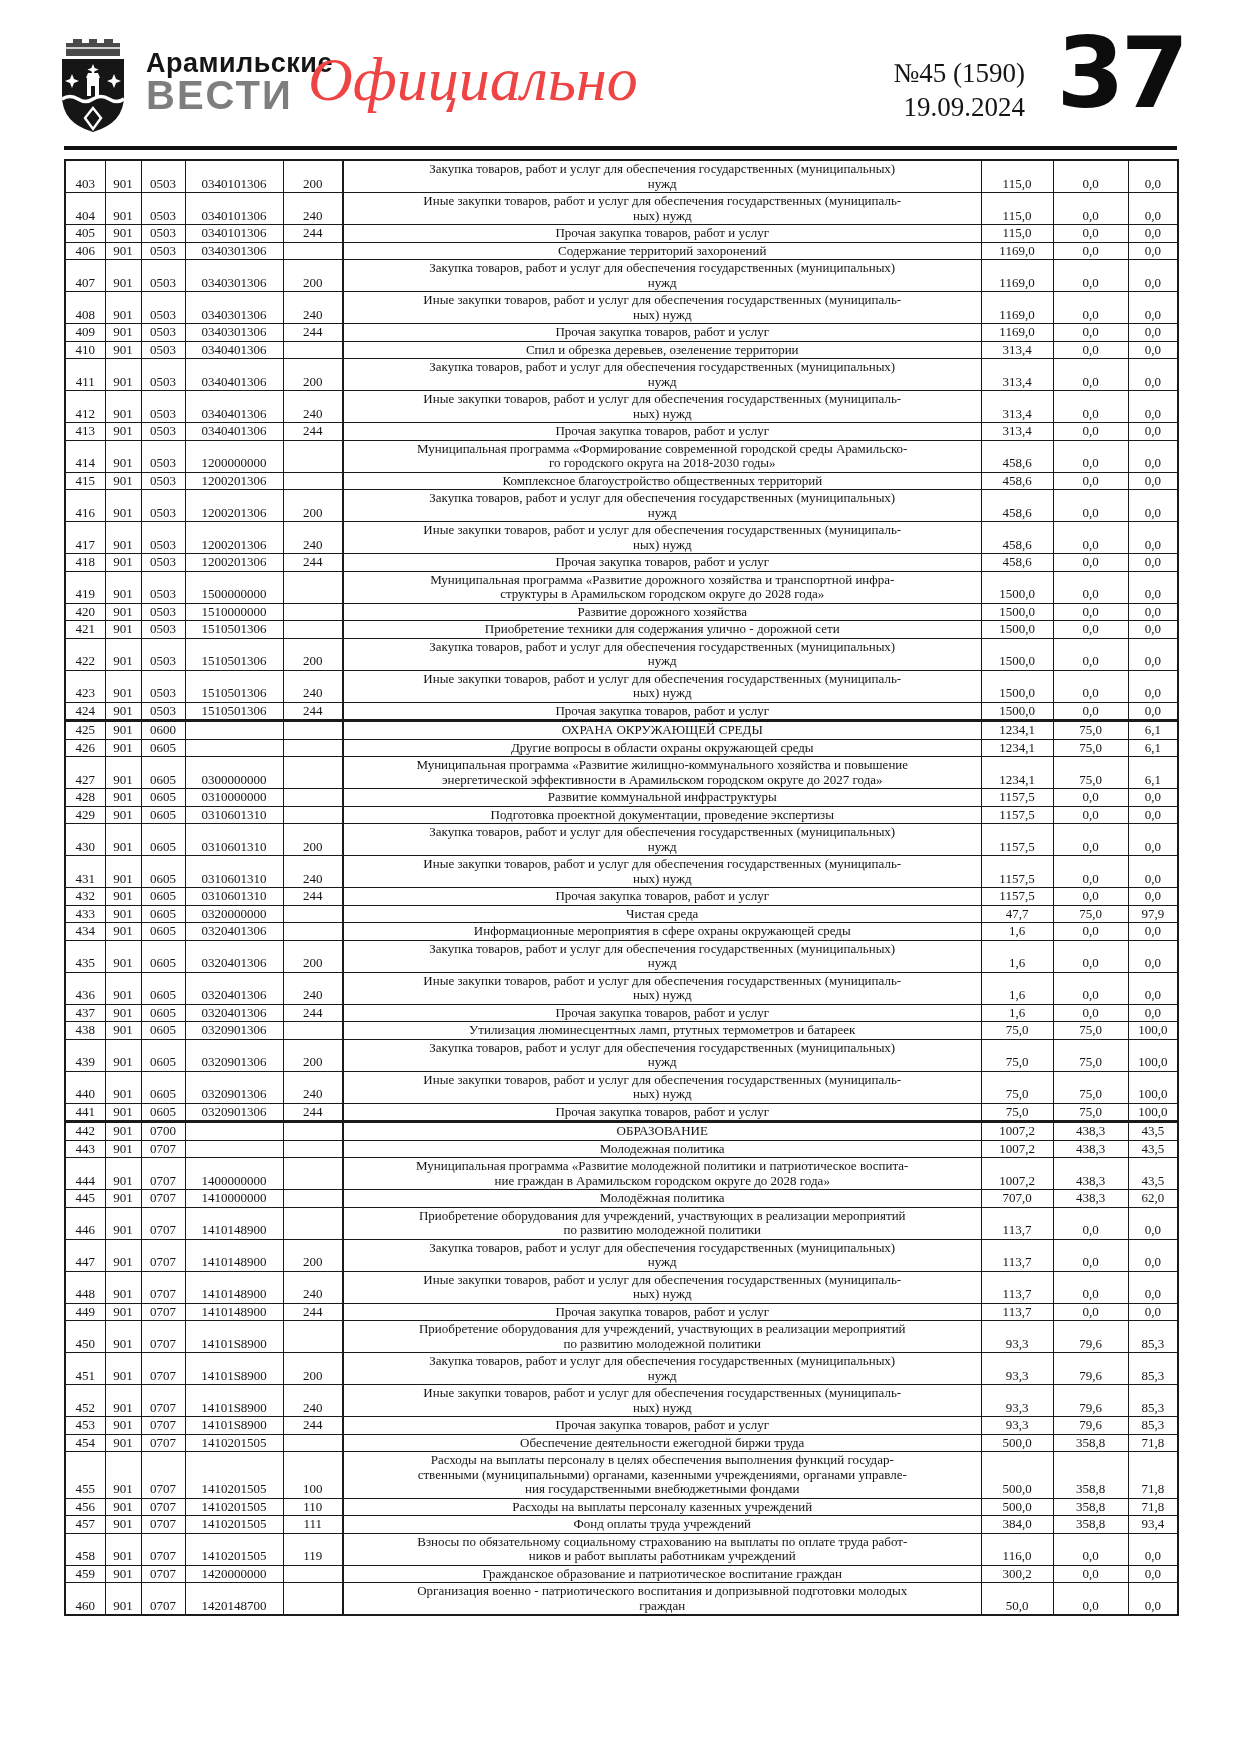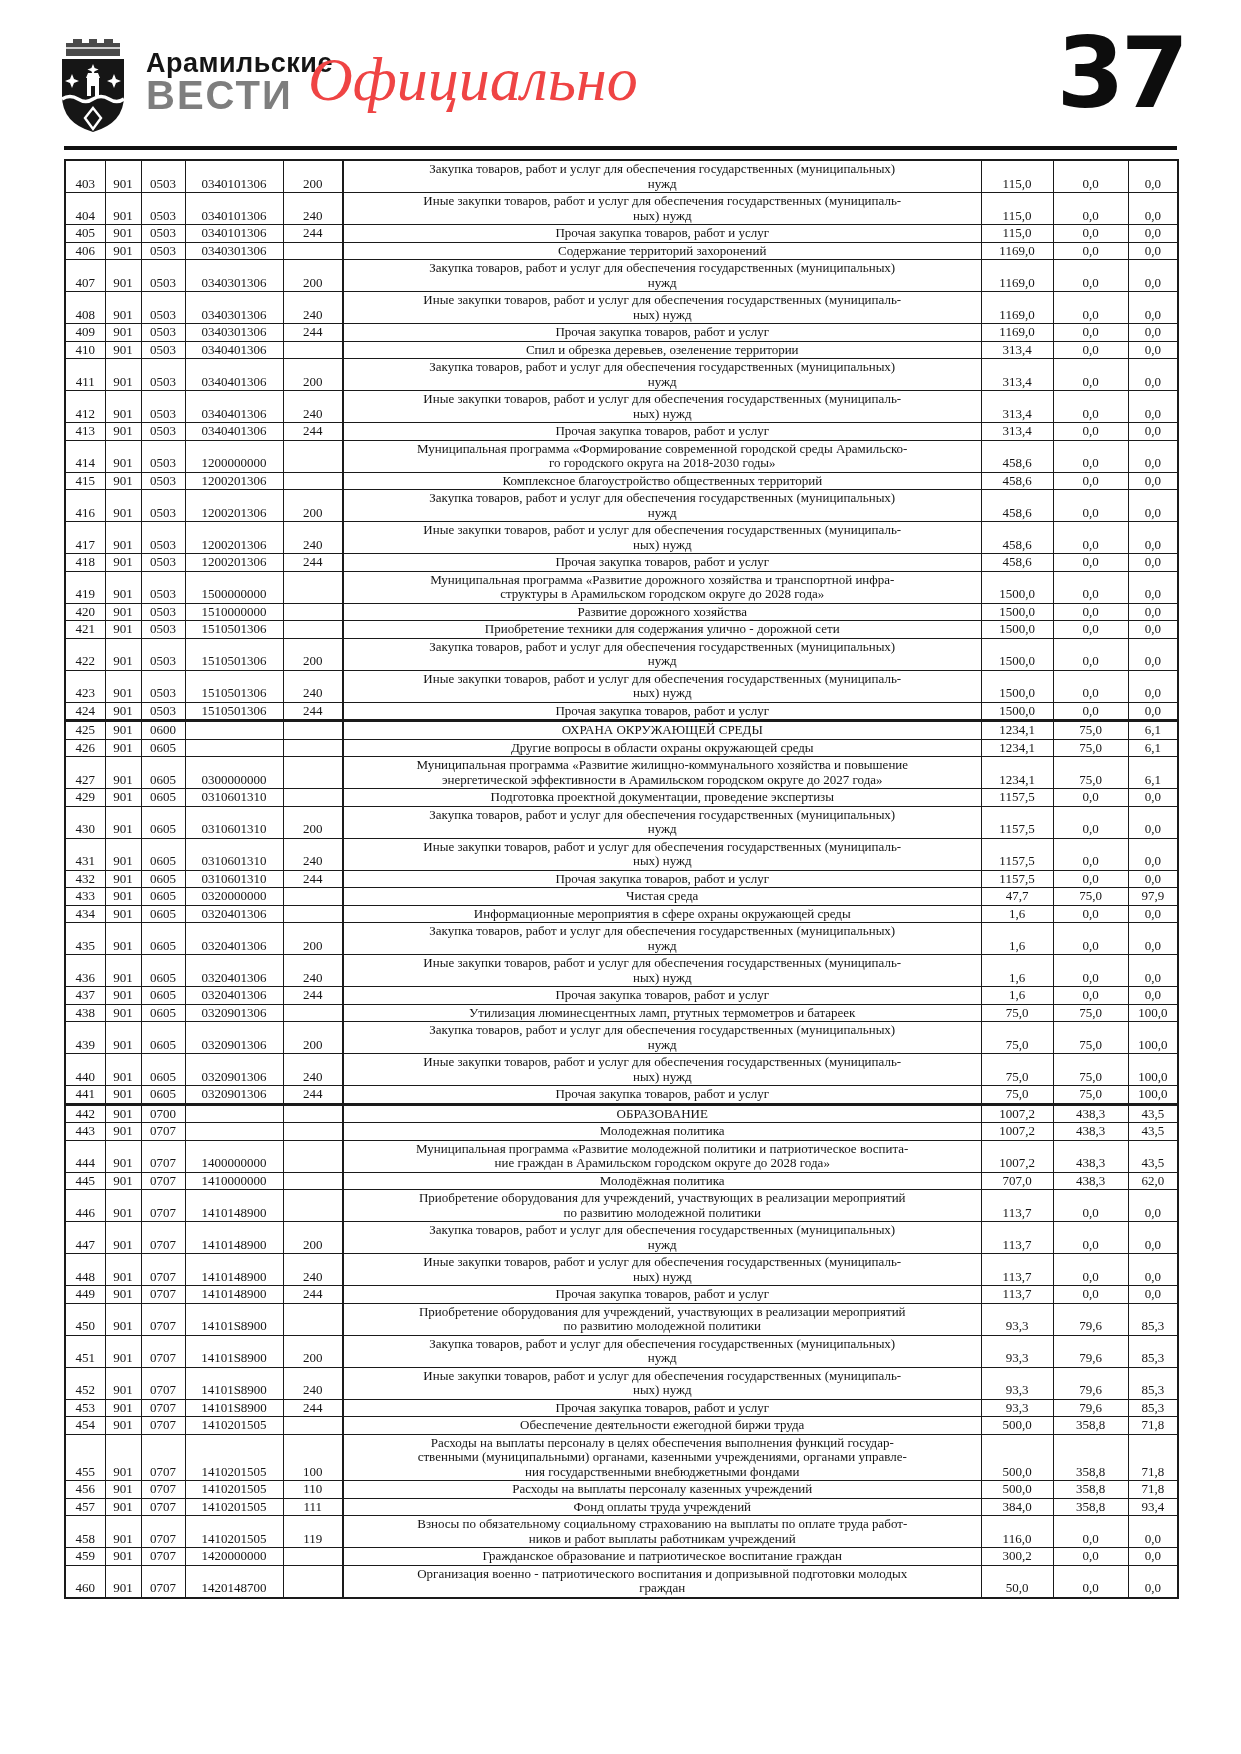--- a/index.html
+++ b/index.html
@@ -92,20 +92,24 @@
         </svg>
       </span>
       <span class="brand-text">
         <div class="brand-top">Арамильские</div>
         <div class="brand-bottom">ВЕСТИ</div>
       </span>
     </div>
 
     <div class="section-title">Официально</div>
 
+    <div class="issue-block">
+      <div>№45 (1590)</div>
+      <div>19.09.2024</div>
+    </div>
 
     <div class="page-number">37</div>
   </div>
 
   <div class="header-rule"></div>
 
   <table class="budget-table">
     <colgroup>
       <col style="width:40px">
         <col style="width:36px">
@@ -400,20 +404,31 @@
           <td>0605</td>
           <td>0300000000</td>
           <td></td>
           <td class="desc">Муниципальная программа «Развитие жилищно-коммунального хозяйства и повышение
 энергетической эффективности в Арамильском городском округе до 2027 года»</td>
           <td>1234,1</td>
           <td>75,0</td>
           <td>6,1</td>
         </tr>
         <tr>
+          <td>428</td>
+          <td>901</td>
+          <td>0605</td>
+          <td>0310000000</td>
+          <td></td>
+          <td class="desc">Развитие коммунальной инфраструктуры</td>
+          <td>1157,5</td>
+          <td>0,0</td>
+          <td>0,0</td>
+        </tr>
+        <tr>
           <td>429</td>
           <td>901</td>
           <td>0605</td>
           <td>0310601310</td>
           <td></td>
           <td class="desc">Подготовка проектной документации, проведение экспертизы</td>
           <td>1157,5</td>
           <td>0,0</td>
           <td>0,0</td>
         </tr>

